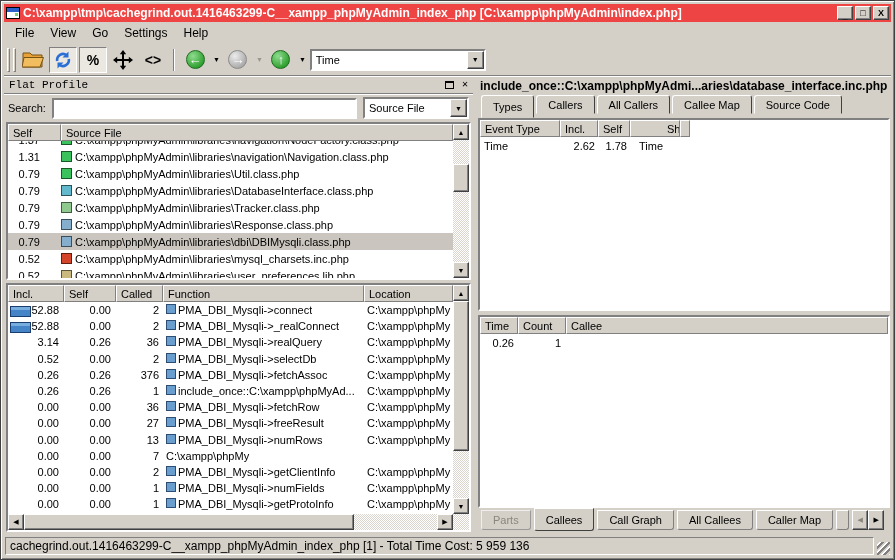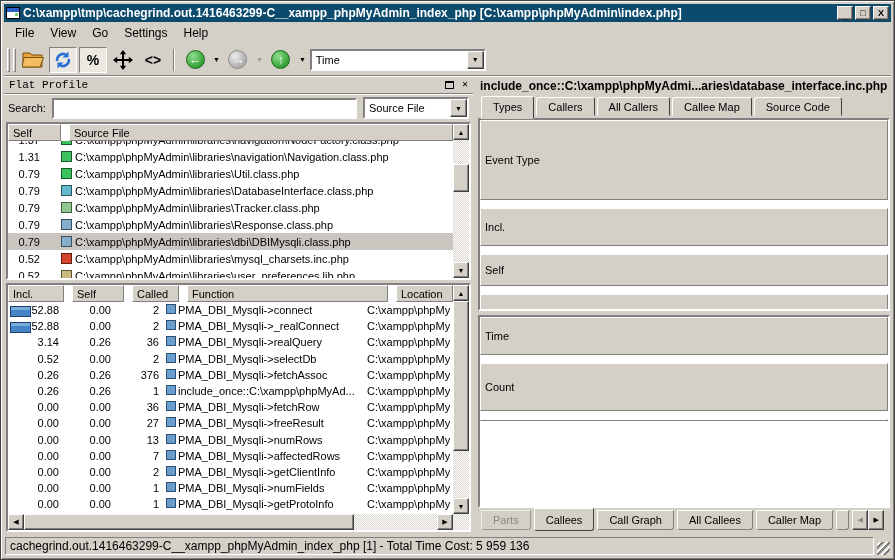--- a/index.html
+++ b/index.html
@@ -4,21 +4,21 @@
 <style>
   * { box-sizing: border-box; margin:0; padding:0; }
   html,body { width:895px; height:560px; overflow:hidden; }
   body { font-family:"Liberation Sans","DejaVu Sans",sans-serif; font-size:11px; color:#000; background:#404040; }
 
   .win { position:absolute; inset:0; background:#d4d0c8; border:1px solid #404040;
          box-shadow: inset 1px 1px 0 #fff, inset -1px -1px 0 #808080;
          padding:3px; display:flex; flex-direction:column; }
 
   
-  .titlebar { flex:0 0 18px; background:#0c4a6e; display:flex; align-items:center; gap:3px; padding:0 2px; }
+  .titlebar { flex:0 0 18px; background:#ef4444; display:flex; align-items:center; gap:3px; padding:0 2px; }
   .app-icon { width:14px; height:12px; background:#fff; border:1px solid #000; position:relative; flex:0 0 14px; }
   .app-icon::before { content:""; position:absolute; left:0; top:0; right:0; height:4px; background:#2a60c8; }
   .app-icon::after { content:""; position:absolute; right:1px; top:5px; width:3px; height:3px; background:#7ad07a; }
   .titlebar .title { color:#fff; font-weight:bold; font-size:12px; white-space:nowrap; overflow:hidden; flex:1; }
   .win-btns { display:flex; gap:2px; }
   .win-btn { width:16px; height:14px; background:#d4d0c8; border:1px solid; border-color:#fff #404040 #404040 #fff;
              box-shadow: inset -1px -1px 0 #808080; font-size:9px; font-weight:bold;
              display:flex; align-items:center; justify-content:center; line-height:1; }
   .win-btn.min span { transform:translateY(3px); }
 
@@ -58,21 +58,21 @@
   .close-ic { font-weight:bold; font-size:10px; line-height:1; }
 
   .search-row { flex:0 0 28px; display:flex; align-items:center; padding:2px 4px; gap:6px; }
   .search-input { flex:1; height:21px; background:#fff; border:2px solid; border-color:#808080 #fff #fff #808080;
                   font-family:inherit; font-size:11px; padding:0 3px; outline:none; }
 
   .listbox { position:relative; margin:0 2px; background:#fff; border:2px solid; border-color:#808080 #fff #fff #808080; overflow:hidden; }
   #source-box { flex:0 0 158px; }
   #func-box { flex:1; margin-top:3px; margin-bottom:2px; }
 
-  .lhead { position:absolute; top:0; left:0; right:16px; height:17px; display:flex; z-index:2;gap:8px; }
+  .lhead { position:absolute; top:0; left:0; right:16px; height:17px; display:flex; z-index:2; }
   .hcell { background:#d4d0c8; border:1px solid; border-color:#fff #808080 #808080 #fff; padding:0 4px;
            display:flex; align-items:center; overflow:hidden; white-space:nowrap; }
 
   .dither { background-color:#d9d5cd;
             background-image: linear-gradient(45deg,#fff 25%,transparent 25%,transparent 75%,#fff 75%),
                               linear-gradient(45deg,#fff 25%,transparent 25%,transparent 75%,#fff 75%);
             background-size:2px 2px; background-position:0 0,1px 1px; }
   .vscroll { position:absolute; top:0; right:0; bottom:0; width:16px; display:flex; flex-direction:column; }
   .vscroll.above-h { bottom:16px; }
   .sbtn { flex:0 0 16px; width:16px; background:#d4d0c8; border:1px solid; border-color:#fff #404040 #404040 #fff;
@@ -100,30 +100,30 @@
          box-shadow: inset 0 3px 0 #78aede; }
   .f-self { flex:0 0 52px; text-align:right; padding-right:5px; }
   .f-called { flex:0 0 47px; text-align:right; padding-right:4px; }
   .f-func { flex:0 0 201px; display:flex; align-items:flex-start; overflow:hidden; padding-left:3px; }
   .func-icon { flex:0 0 10px; width:10px; height:10px; background:#6a9ecf; border:1px solid #2e4d73; margin-right:2px; }
   .f-fname { overflow:hidden; }
   .f-loc { flex:1; overflow:hidden; padding-left:3px; }
 
   
   .detail-header { flex:0 0 19px; font-weight:bold; font-size:12px; padding:3px 2px 0; white-space:nowrap; overflow:hidden; }
-  .tabrow { flex:0 0 23px; display:flex; align-items:center; padding-left:3px; position:relative; z-index:2; }
+  .tabrow { flex:0 0 23px; display:flex; align-items:flex-start; padding-left:3px; position:relative; z-index:2; }
   .tab { height:19px; padding:0 11px; display:flex; align-items:center; background:#d4d0c8;
          border:1px solid; border-color:#fff #404040 #d4d0c8 #fff; border-top-left-radius:3px; border-top-right-radius:3px;
          margin-right:2px; white-space:nowrap; }
   .tab.active { height:23px; margin-bottom:-1px; z-index:3; }
 
   .pane { position:relative; background:#fff; border:2px solid; border-color:#808080 #fff #fff #808080; overflow:hidden; }
   #types-pane { flex:1; }
   #callees-pane { flex:1; margin-top:4px; }
-  .pane .lhead { right:0;flex-direction:column; }
+  .pane .lhead { right:0; }
   .pane .rows { right:0; }
 
   .t-row, .c-row { height:17px; display:flex; align-items:center; white-space:nowrap; }
   .t-c0 { flex:0 0 80px; padding-left:4px; }
   .t-c1 { flex:0 0 38px; text-align:right; padding-right:3px; }
   .t-c2 { flex:0 0 32px; text-align:right; padding-right:3px; }
   .t-c3 { flex:0 0 50px; padding-left:9px; }
   .t-c4 { flex:1; }
   .c-c0 { flex:0 0 38px; text-align:right; padding-right:4px; }
   .c-c1 { flex:0 0 48px; text-align:right; padding-right:5px; }
@@ -401,24 +401,20 @@
               <span class="f-func">
                 <span class="func-icon"></span>
                 <span class="f-fname">PMA_DBI_Mysqli-&gt;numRows</span>
               </span>
               <span class="f-loc">C:\xampp\phpMy</span>
             </div>
             <div class="f-row">
               <span class="f-incl">0.00</span>
               <span class="f-self">0.00</span>
               <span class="f-called">7</span>
-              <span class="f-func">
-                <span class="func-icon"></span>
-                <span class="f-fname">PMA_DBI_Mysqli-&gt;affectedRows</span>
-              </span>
               <span class="f-loc">C:\xampp\phpMy</span>
             </div>
             <div class="f-row">
               <span class="f-incl">0.00</span>
               <span class="f-self">0.00</span>
               <span class="f-called">2</span>
               <span class="f-func">
                 <span class="func-icon"></span>
                 <span class="f-fname">PMA_DBI_Mysqli-&gt;getClientInfo</span>
               </span>

